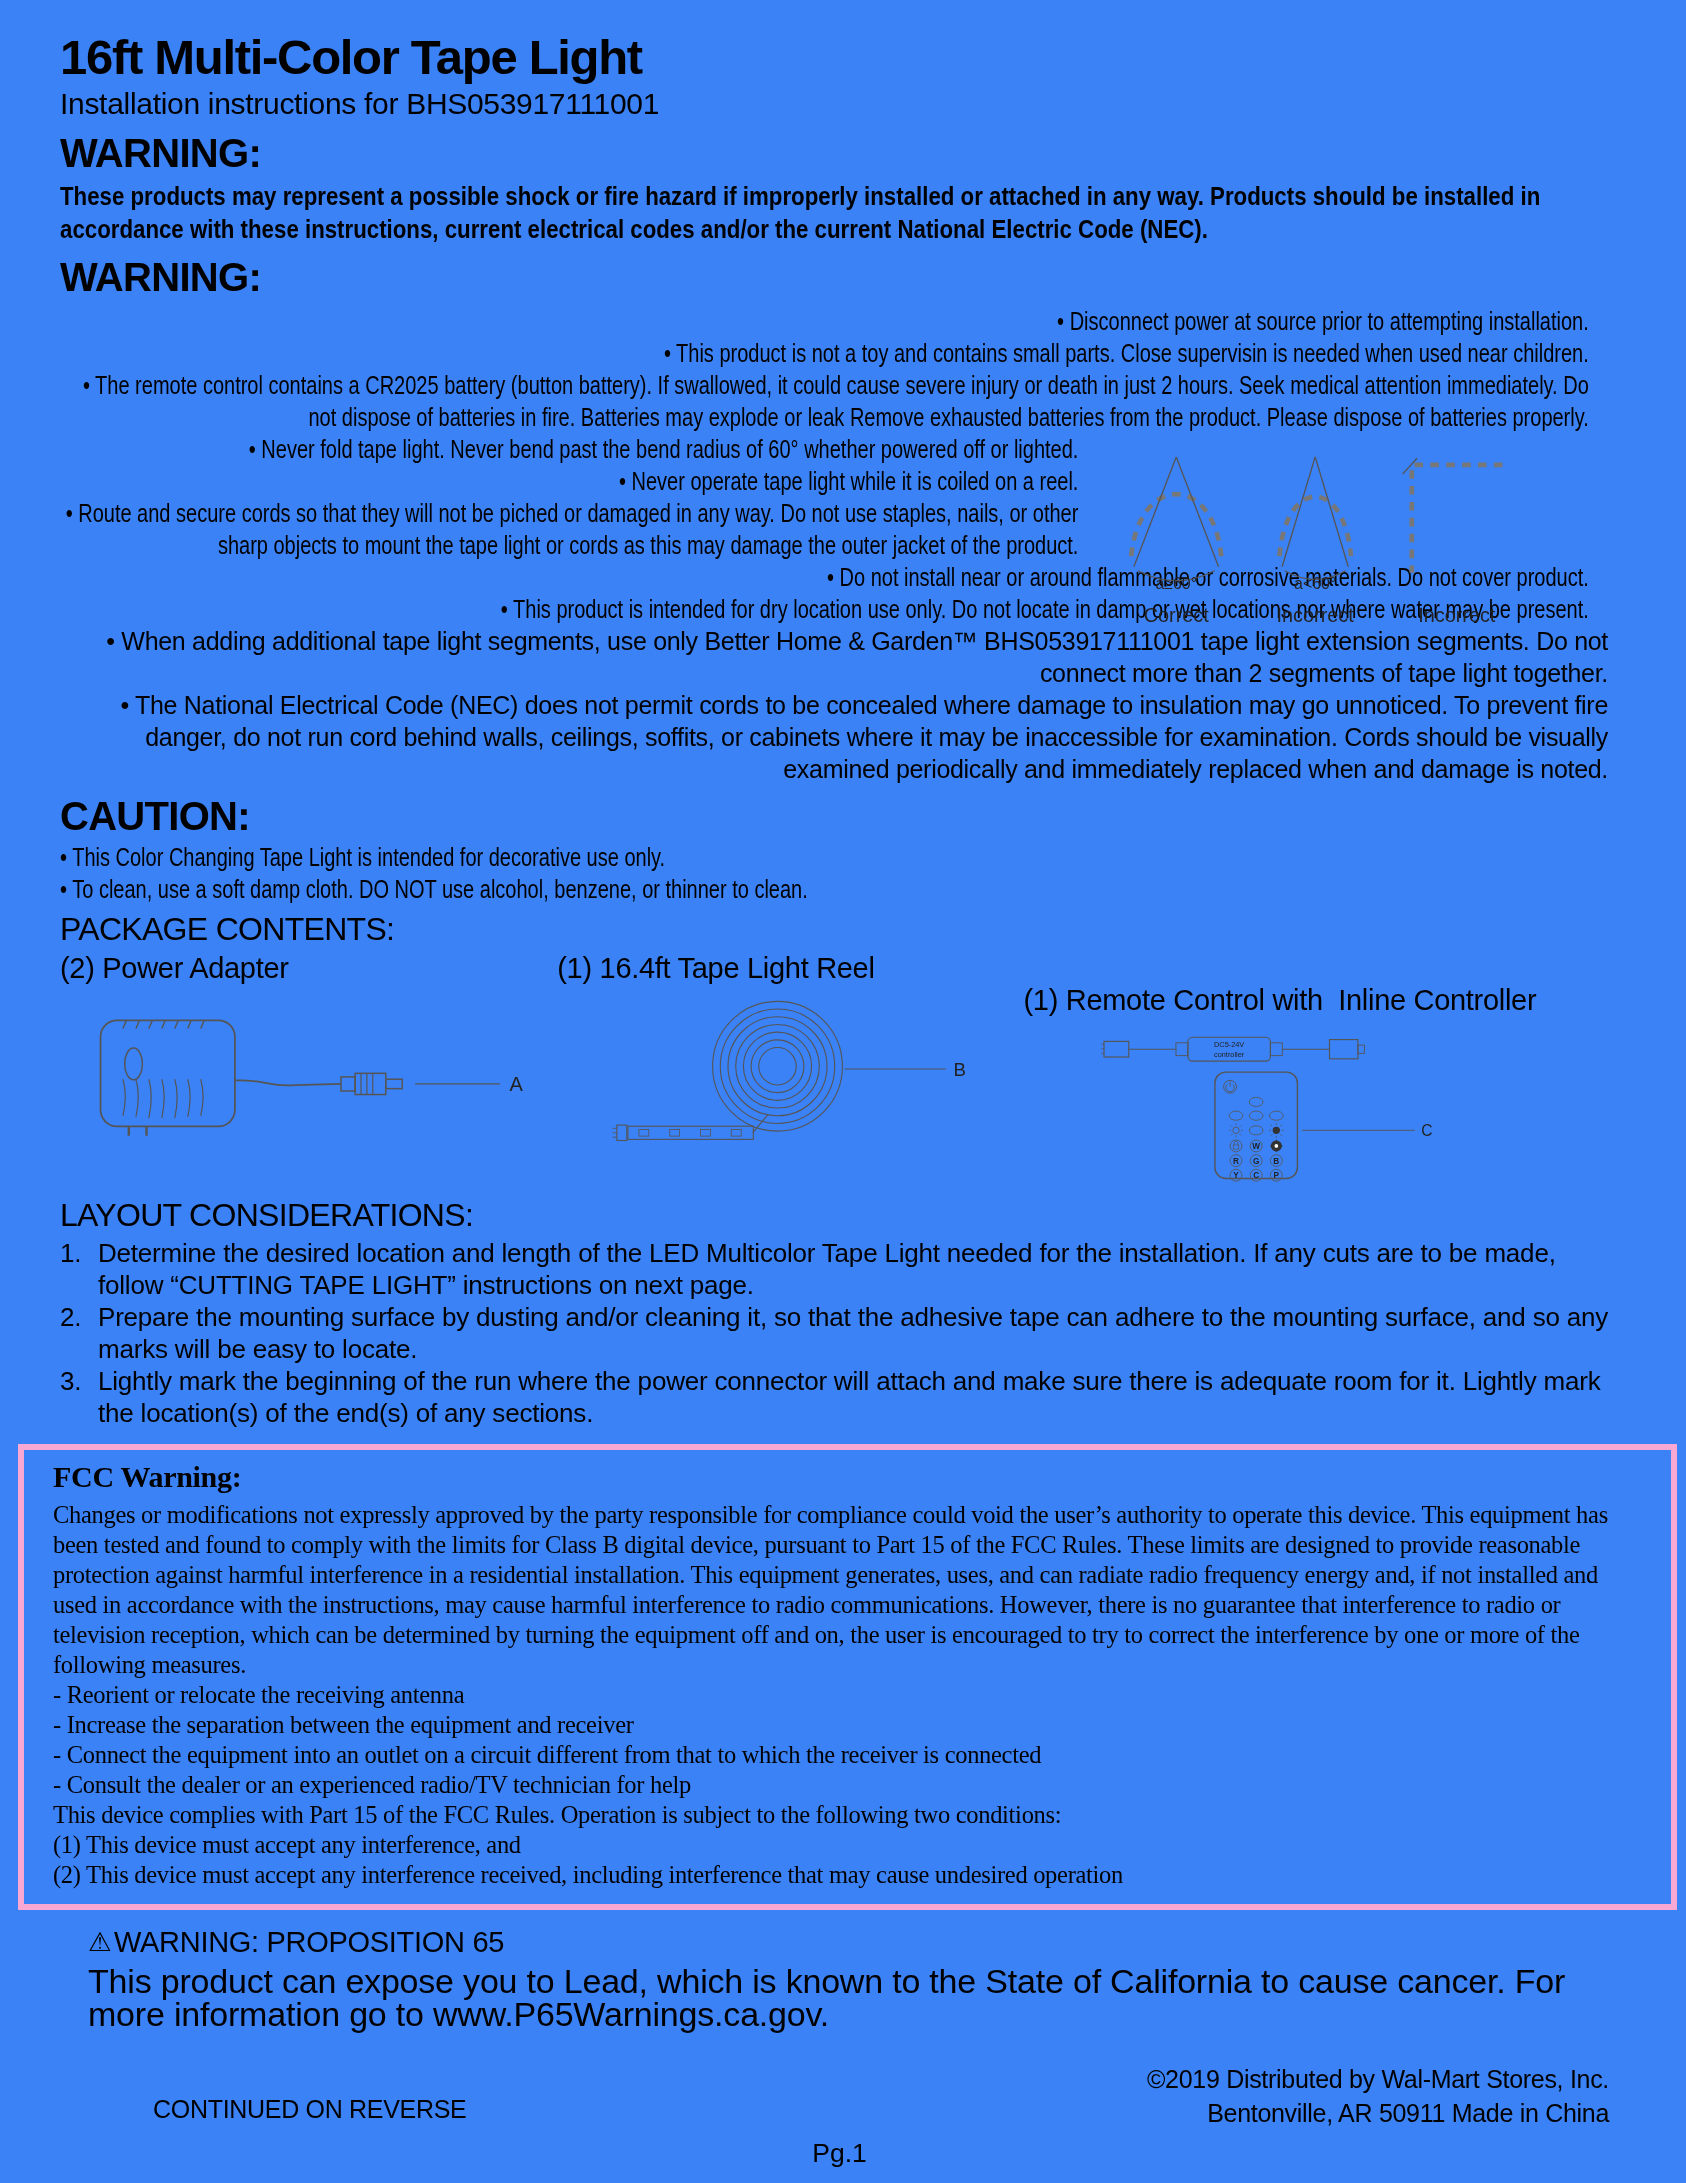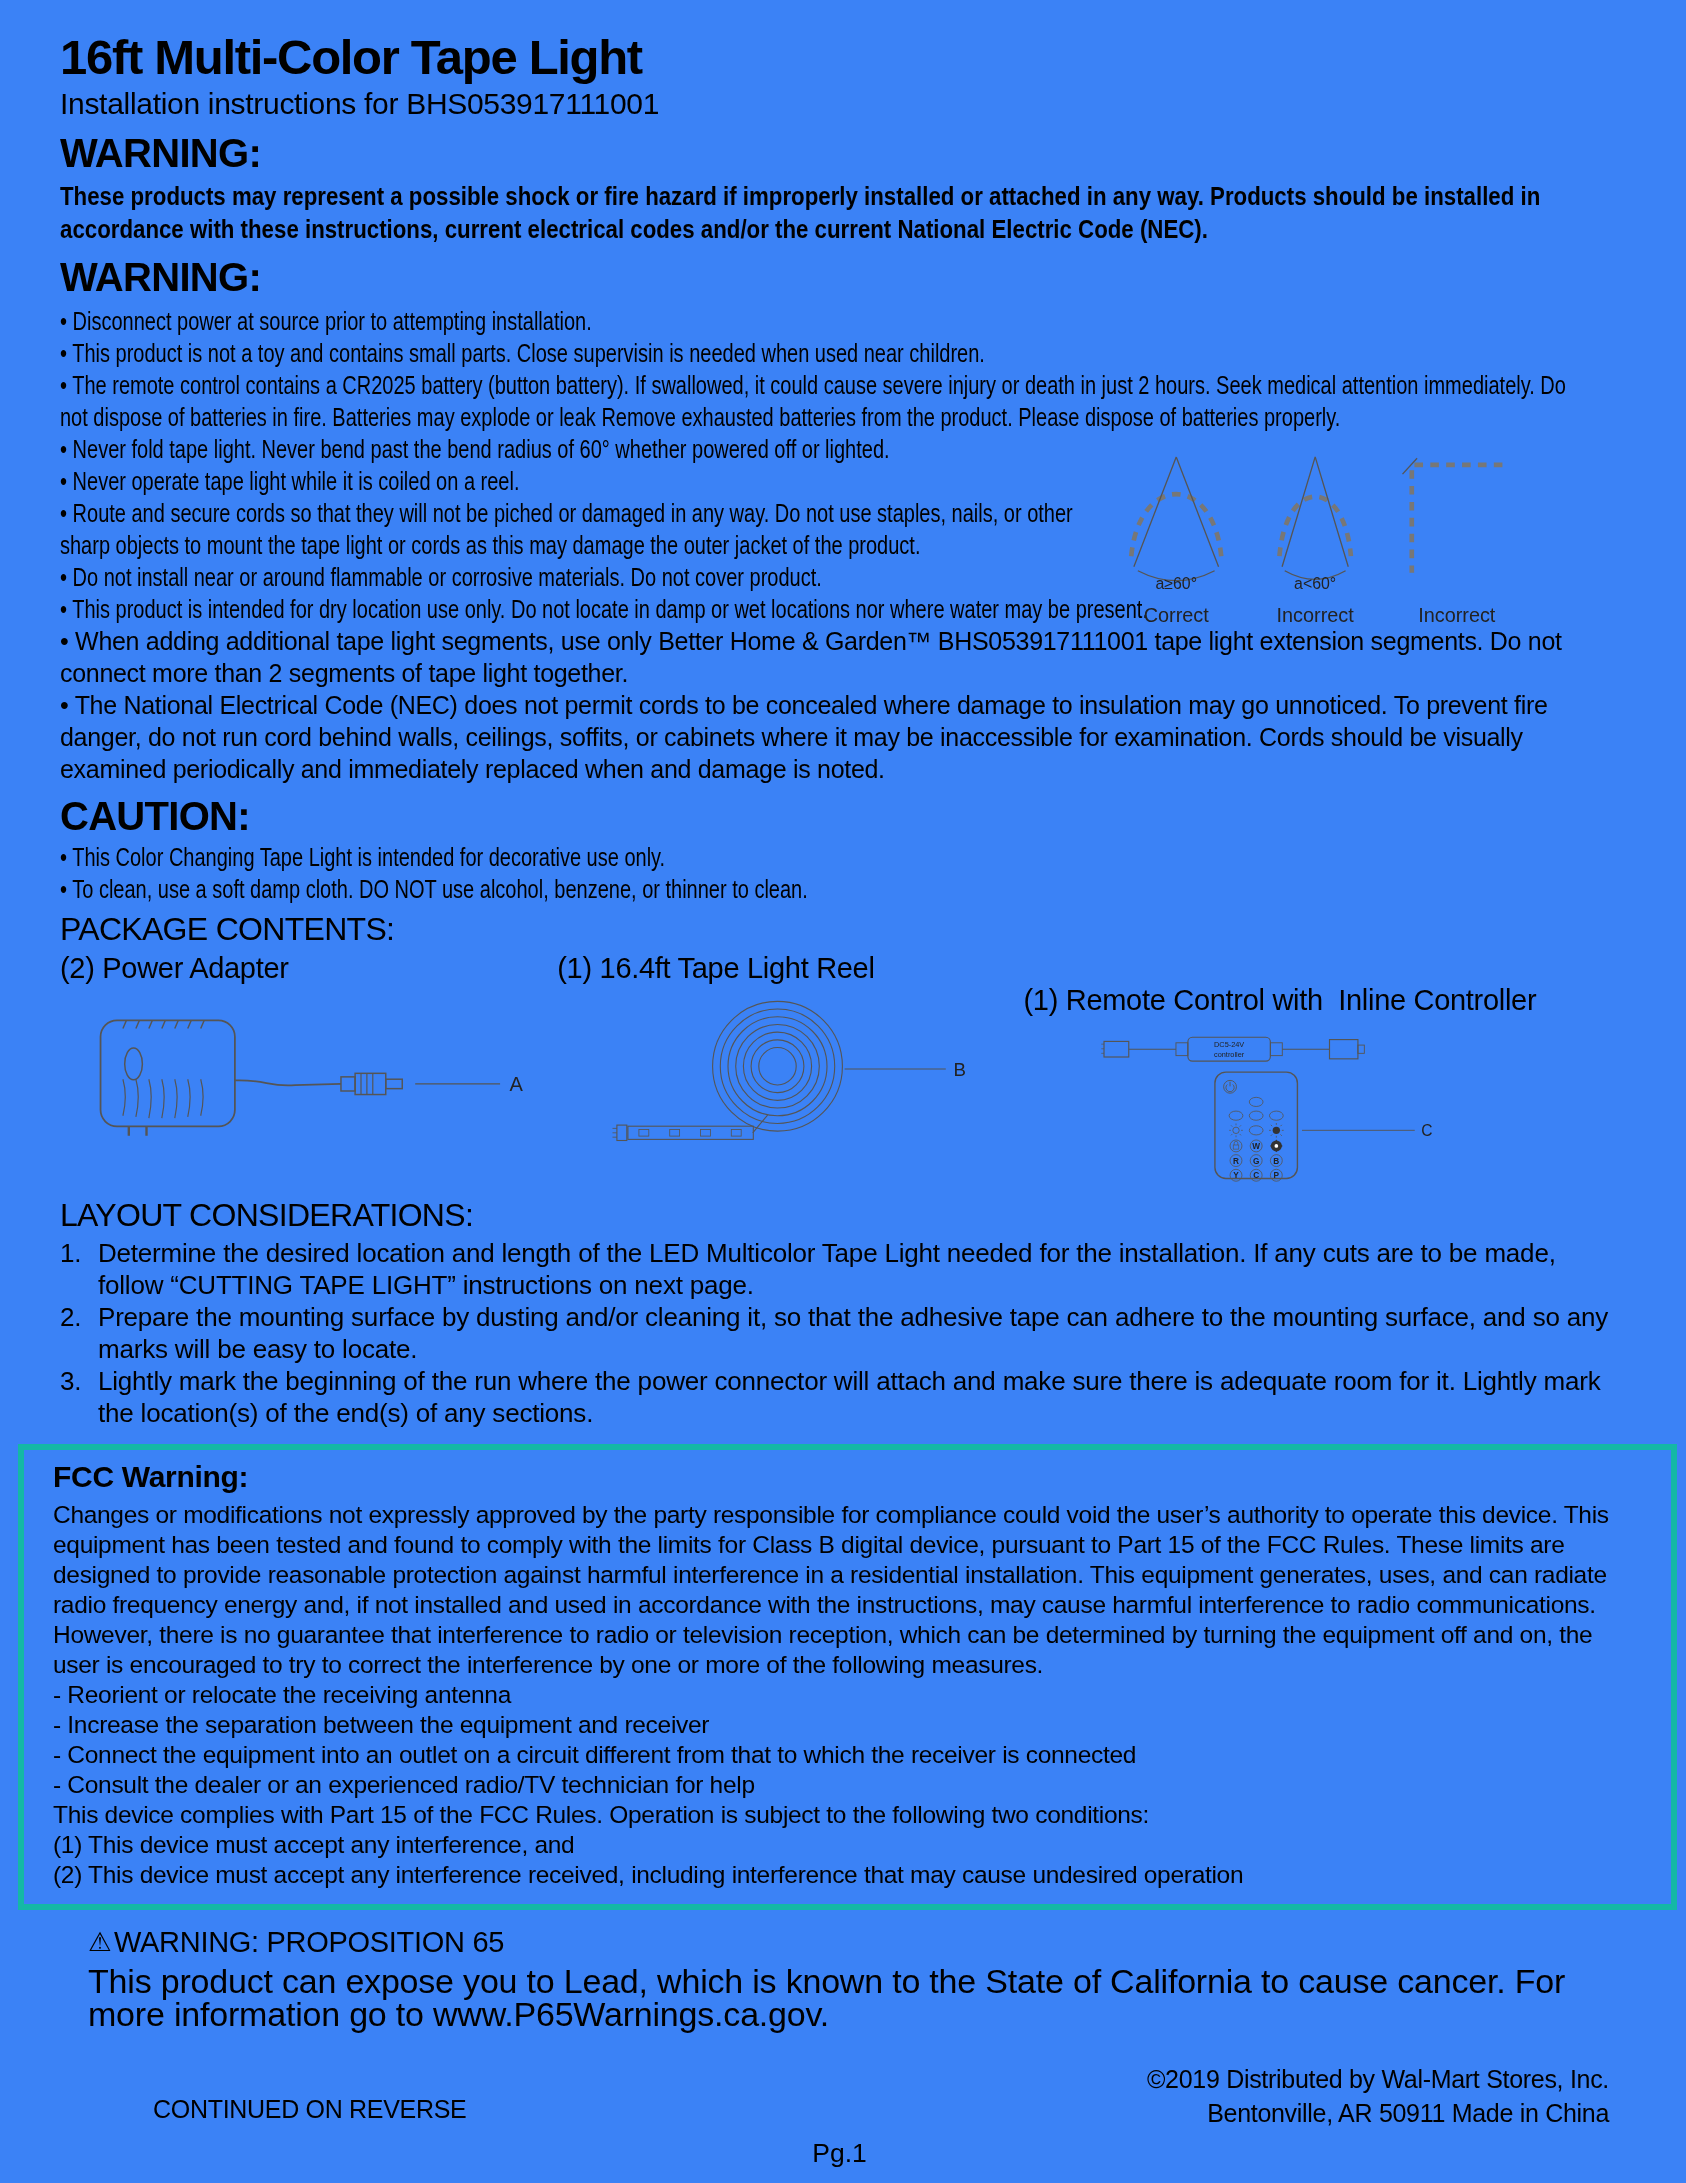--- a/index.html
+++ b/index.html
@@ -9,42 +9,43 @@
     padding:32px 73px 0 60px; overflow:hidden; margin:0 auto;
   }
   .title{font-size:49px; font-weight:bold; letter-spacing:-1.3px; line-height:1.05;}
   .subtitle{font-size:30px; margin-top:4px; letter-spacing:-0.3px;}
   .h-warn{font-size:40px; font-weight:bold; letter-spacing:-0.7px; margin-top:9.3px; line-height:1.1;}
   .h-sub{font-size:32px; margin-top:8px; letter-spacing:-0.7px; line-height:1.15;}
   .w1-body{
     font-size:26.5px; font-weight:bold; line-height:33px; margin-top:5.3px;
     width:1865px; transform:scaleX(0.84); transform-origin:0 0;
   }
-  .w2-items{position:relative; margin-top:5.3px;}
+  .w2-items{position:relative; margin-top:5.3px;text-align:right;}
   .item{font-size:25px; line-height:32px;}
   .narrow{width:1911px; transform:scaleX(0.80); transform-origin:0 0;}
   .narrow.short{width:1273px;}
   .regular{max-width:1548px; letter-spacing:-0.3px;}
   .bend-figures{position:absolute; top:132px; right:99px; width:397px; height:192px;}
   .caution-items{margin-top:2.6px;}
   .pkg-heading{margin-top:6.6px;}
   .pkg-row{display:flex; margin-top:4px;}
   .pkg-col{box-sizing:border-box;}
   .pkg-col.c1{width:32%;}
   .pkg-col.c2{width:30%;}
   .pkg-col.c3{width:38%;margin-top:32px;}
   .pkg-label{font-size:29px; letter-spacing:-0.3px; white-space:pre-wrap;}
   .pkg-art{margin-top:6.6px;}
   .layout-items{margin-top:4px;}
   .l-item{display:flex; font-size:26px; line-height:32px; letter-spacing:-0.2px; max-width:1561px;}
   .l-num{flex:0 0 38px;}
   .l-text{flex:1;}
   .fcc-box{
-    margin:14.6px -63px 0 -42px; border:6px solid #14b8a6;
+    margin:14.6px -63px 0 -42px; border:6px solid #f9a8d4;
     padding:9.3px 29px 13.2px 29px;
+    font-family:Liberation Serif, serif;
   }
   .fcc-h{font-size:30px; font-weight:bold; letter-spacing:-0.3px; line-height:1.2;}
   .fcc-body{font-size:24.5px; line-height:30px; letter-spacing:-0.3px; margin-top:5.3px;}
   .fcc-measure{font-size:24.5px; line-height:30px; letter-spacing:-0.3px;}
   .fcc-line{font-size:24.5px; line-height:30px; letter-spacing:-0.3px;}
   .p65{margin-top:16px; margin-left:28px;}
   .p65-h{font-size:29px; letter-spacing:-0.3px; display:flex; align-items:center; gap:2.6px;}
   .p65-icon{font-size:26.5px; line-height:1;}
   .p65-body{font-size:34px; line-height:33px; letter-spacing:-0.2px; margin-top:6.6px; max-width:1521px;}
   .continued{position:absolute; left:153px; top:2095px; font-size:25px; letter-spacing:-0.3px;}

